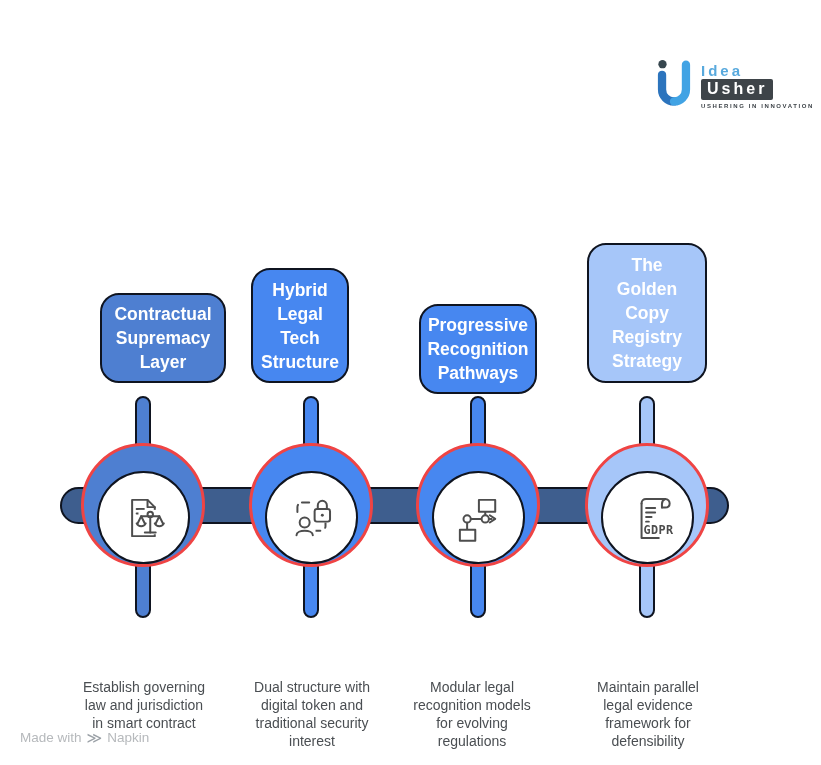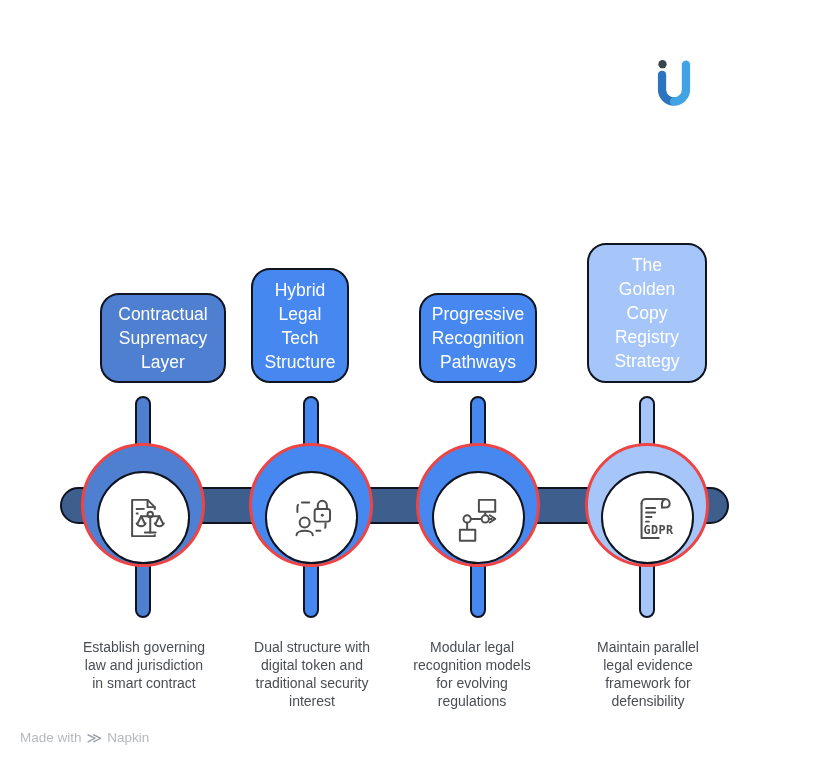--- a/index.html
+++ b/index.html
@@ -13,48 +13,53 @@
   .logo-idea{color:#58a9dd;font-weight:bold;font-size:15px;letter-spacing:3px;line-height:17px;}
   .logo-usher{background:#3e4449;color:#ffffff;font-weight:bold;font-size:16px;letter-spacing:3px;
     padding:1px 6px 2px 6px;border-radius:2px;line-height:18px;}
   .logo-tagline{color:#3e4449;font-weight:bold;font-size:6px;letter-spacing:1.6px;margin-top:3px;white-space:nowrap;}
   
   .spine{position:absolute;left:60px;top:487px;width:669px;height:37px;border-radius:19px;
     background:var(--accent,#3e5e8e);border:2.5px solid #0f1420;box-sizing:border-box;z-index:1;}
   
   .titlebox{position:absolute;box-sizing:border-box;border:2.5px solid #0f1420;border-radius:19px;
     background:var(--accent);display:flex;align-items:center;justify-content:center;text-align:center;
-    color:#ffffff;font-size:17.5px;line-height:24px;font-weight:400;white-space:pre-line;z-index:2;}
+    color:#ffffff;font-size:17.5px;line-height:24px;font-weight:700;white-space:pre-line;z-index:2;}
   .stem{position:absolute;width:16px;box-sizing:border-box;background:var(--accent);
     border:2.5px solid #0f1420;z-index:2;}
   .stem.top{border-radius:8px 8px 0 0;}
   .stem.bottom{border-radius:0 0 8px 8px;}
   .ring{position:absolute;width:124px;height:124px;box-sizing:border-box;border-radius:50%;
     background:var(--accent);border:3px solid #ef4444;display:flex;align-items:flex-end;justify-content:center;z-index:3;}
   .ring-inner{width:93px;height:93px;box-sizing:border-box;border-radius:50%;background:#ffffff;
     border:2.5px solid #0f1420;display:flex;align-items:center;justify-content:center;}
   .node-icon{width:58px;height:58px;}
   .desc{position:absolute;width:172px;text-align:center;color:#4a4e52;font-size:14px;line-height:18px;
-    white-space:pre-line;z-index:2;}
+    white-space:pre-line;z-index:2;margin-top:40px;}
   
   .footer{position:absolute;left:20px;top:730px;display:flex;align-items:center;gap:5px;
     color:#b6b9bc;font-size:13.5px;text-align:center;}
   .napkin-icon{color:#9aa0a6;font-size:15px;line-height:13px;}
 </style>
 </head>
 <body>
 
 <div id="canvas">
 
   <div class="logo">
     <svg width="46" height="56" viewBox="0 0 50 58">
       <circle cx="12.5" cy="7.5" r="4.5" fill="#37474f"></circle>
       <path d="M12 19 V35 A13 13 0 0 0 25 48" fill="none" stroke="#2c74bd" stroke-width="9" stroke-linecap="round"></path>
       <path d="M25 48 A13 13 0 0 0 38 35 V8" fill="none" stroke="#41a3e4" stroke-width="9" stroke-linecap="round"></path>
     </svg>
+    <div class="logo-text">
+      <span class="logo-idea">Idea</span>
+      <span class="logo-usher">Usher</span>
+      <span class="logo-tagline">USHERING IN INNOVATION</span>
+    </div>
   </div>
 
   <div class="spine" style="--accent: #3e5e8e;"></div>
 
   <div style="--accent: #4e7fd1;">
     <div class="titlebox" style="left:100px;top:293px;width:126px;height:90px;">Contractual
 Supremacy
 Layer</div>
     <div class="stem top" style="left:135px;top:396px;height:78px;"></div>
     <div class="stem bottom" style="left:135px;top:552px;height:66px;"></div>
@@ -102,21 +107,21 @@
         </svg>
       </div>
     </div>
     <div class="desc" style="left:226px;top:638px;">Dual structure with
 digital token and
 traditional security
 interest</div>
   </div>
 
   <div style="--accent: #4787f0;">
-    <div class="titlebox" style="left:419px;top:293px;width:118px;height:90px;">Progressive
+    <div class="titlebox" style="left:419px;top:304px;width:118px;height:90px;">Progressive
 Recognition
 Pathways</div>
     <div class="stem top" style="left:470px;top:396px;height:78px;"></div>
     <div class="stem bottom" style="left:470px;top:552px;height:66px;"></div>
     <div class="ring" style="left:416px;top:443px;">
       <div class="ring-inner">
         <svg class="node-icon" viewBox="0 0 64 64" fill="none" stroke="#4d4d4d" stroke-width="2.2" stroke-linecap="round" stroke-linejoin="round">
           <path d="M24 33 H47"></path>
           <path d="M45 29 L51 33 L45 37"></path>
           <path d="M40 25 V29"></path>

